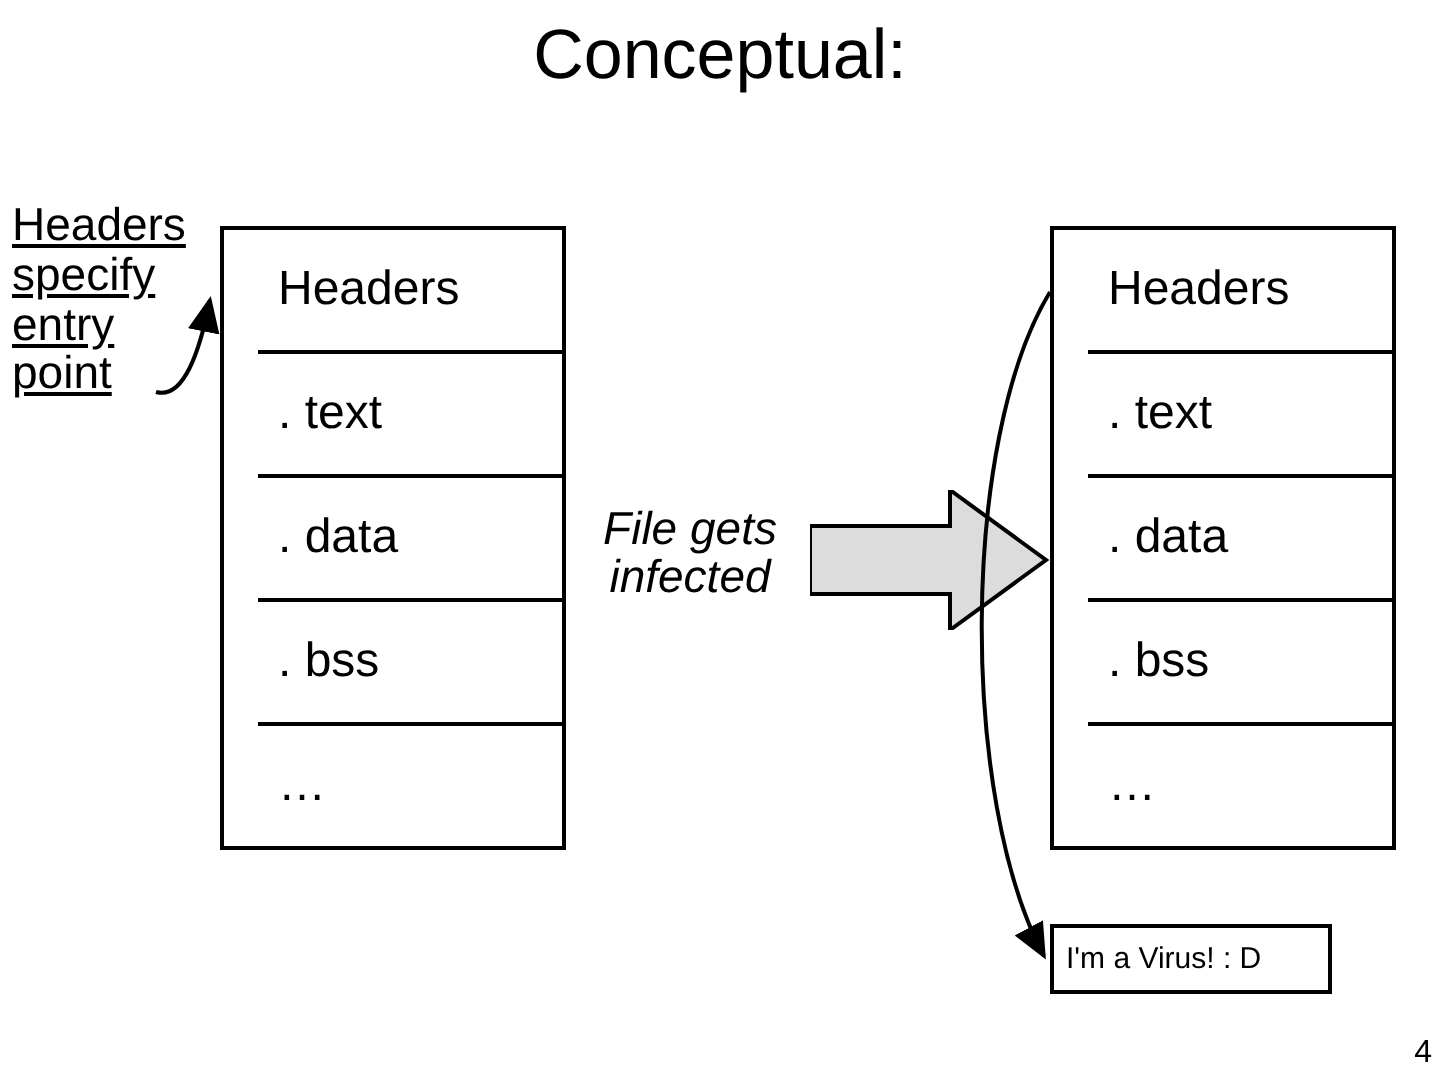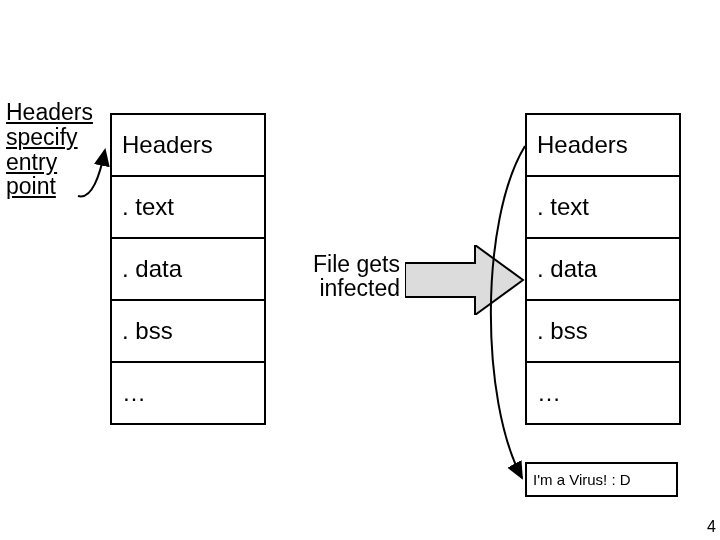--- a/index.html
+++ b/index.html
@@ -26,48 +26,50 @@
     left: 6px;
     top: 100px;
     width: 96px;
     font-size: 23px;
     line-height: 1.08;
     text-decoration: underline;
   }
   .sections {
     position: absolute;
     border: 2px solid #000;
-    width: 156px;
+    width: 173px;
+    padding-left: 17px;
   }
   .left-sections { left: 110px; top: 113px; }
   .right-sections { left: 525px; top: 113px; }
   .cell {
     border-bottom: 2px solid #000;
     font-size: 24px;
     padding: 16px 8px 16px 10px;
     text-align: left;
   }
   .cell:last-child { border-bottom: none; }
   .virus-cell {
     position: absolute;
     left: 525px;
     top: 462px;
-    width: 153px;
+    width: 141px;
     border: 2px solid #000;
     font-size: 15px;
     padding: 7px 6px 7px 6px;
   }
   .filegets {
     position: absolute;
     left: 290px;
     top: 252px;
     width: 110px;
     font-size: 23px;
     line-height: 1.05;
-    text-align: right;
+    text-align: center;
+    font-style: italic;
   }
   .bigarrow {
     position: absolute;
     left: 405px;
     top: 245px;
     width: 120px;
     height: 70px;
   }
   .pagenum {
     position: absolute;
@@ -79,21 +81,21 @@
     position: absolute;
     left: 0; top: 0;
     width: 720px; height: 540px;
     pointer-events: none;
   }
 </style>
 </head>
 <body>
 
 <div class="title">
-  <br>
+  <span>Conceptual:</span><br>
 </div>
 
 <div class="annotation">Headers specify entry point</div>
 
 <div class="sections left-sections">
   <div class="cell">Headers</div>
   <div class="cell">. text</div>
   <div class="cell">. data</div>
   <div class="cell">. bss</div>
   <div class="cell">…</div>

